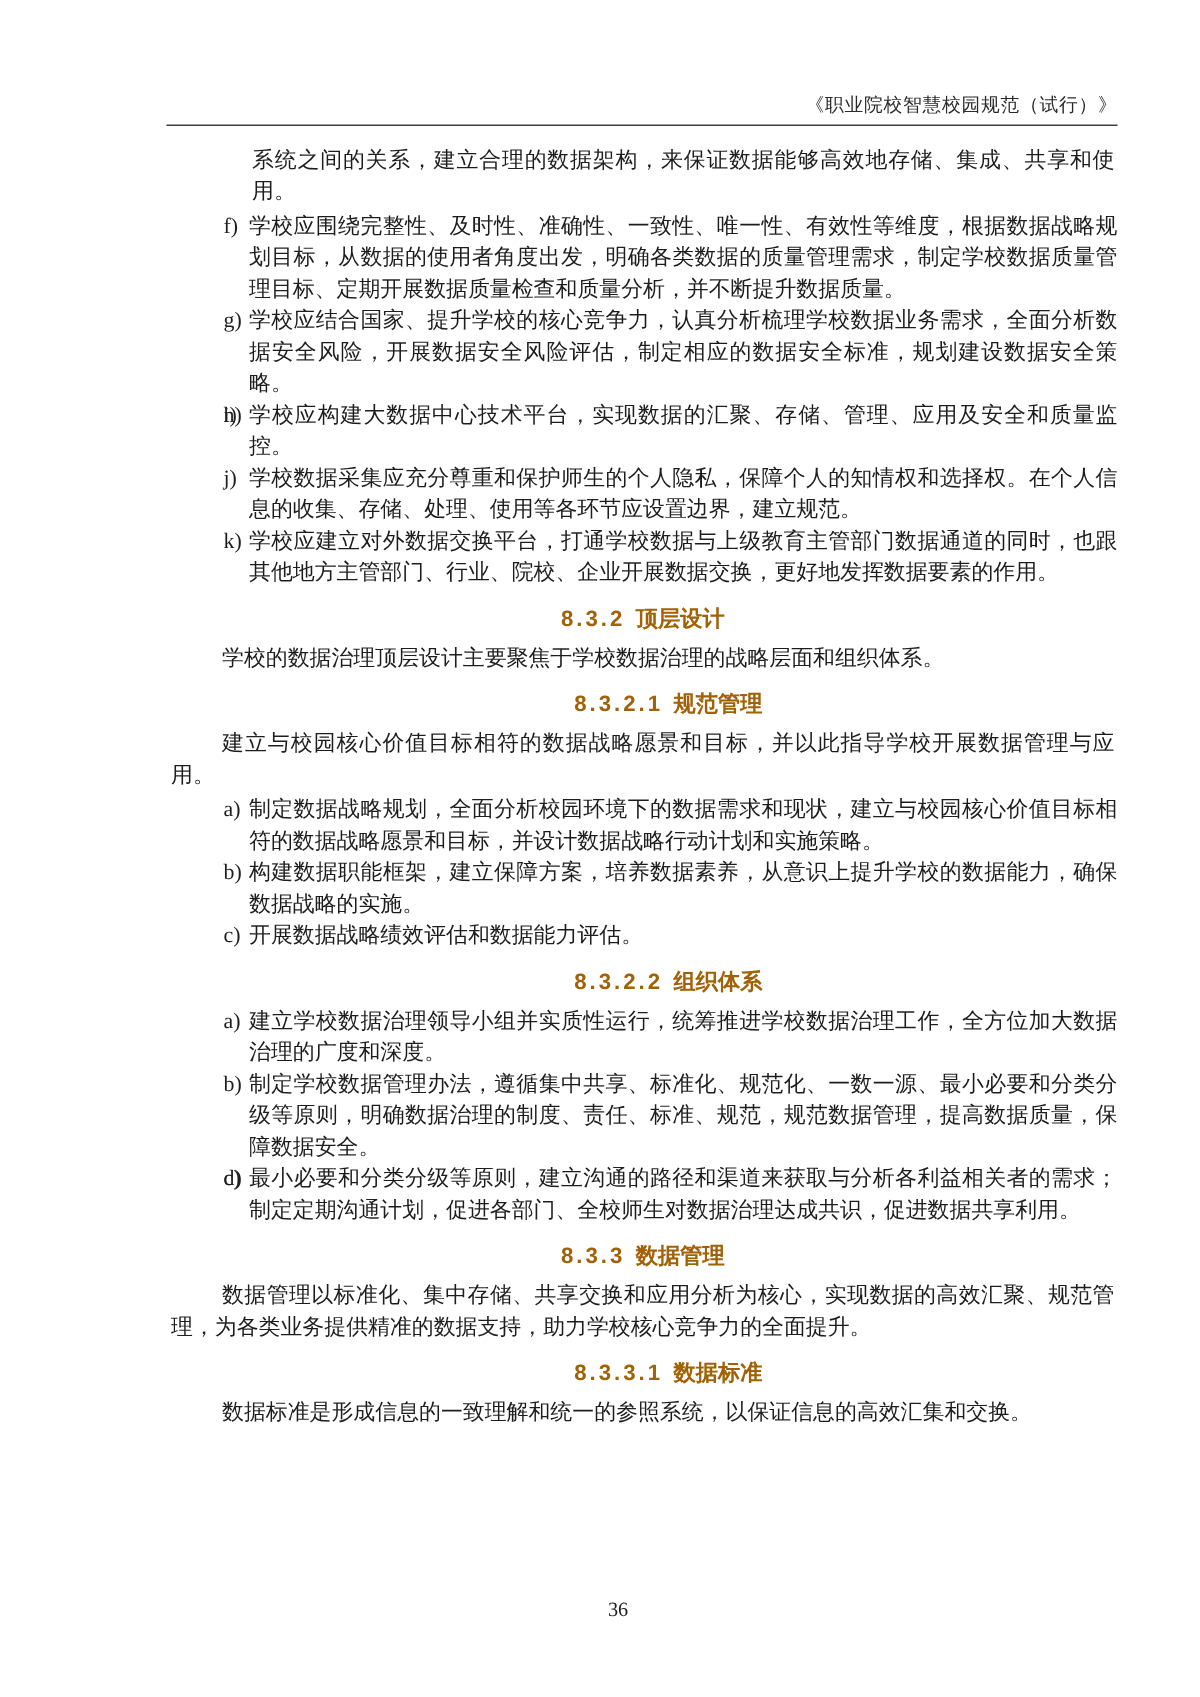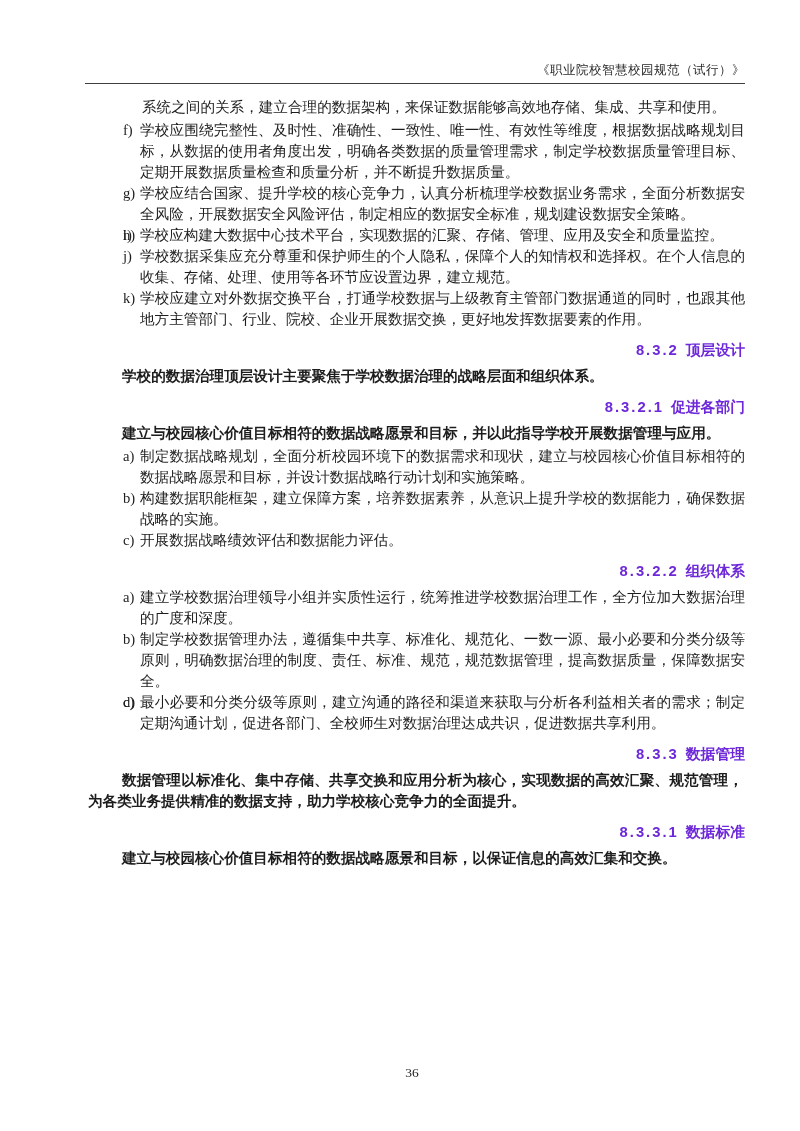--- a/index.html
+++ b/index.html
@@ -8,20 +8,21 @@
 
   .page {
     position: relative;
     width: 800px;
     height: 1131px;
     margin: 0 auto;
     background: #ffffff;
     color: #1d1d1d;
     font-family: "Liberation Serif", "DejaVu Serif", serif;
     overflow: hidden;
+    padding-left: 26px;
   }
 
   
   .running-header {
     margin: 0 55px 0 85px;
     padding-top: 62px;
     padding-bottom: 5px;
     border-bottom: 1.5px solid #3f3f3f;
     text-align: right;
     font-size: 12.5px;
@@ -34,21 +35,21 @@
   .doc-main {
     margin: 13px 55px 0 86px;
     font-size: 14.6px;
     line-height: 21px;
     text-align: justify;
     color: #1d1d1d;
   }
 
   p { margin: 2px; }
 
-  .para-indent { text-indent: 34px; font-weight: bold; }
+  .para-indent { text-indent: 34px; }
 
   
   .cont-line { padding-left: 54px; }
 
   
   .letter-list { margin: 0; }
   .letter-item { position: relative; padding-left: 54px; }
   .letter-label {
     position: absolute;
     left: 37px;
@@ -57,22 +58,22 @@
     text-align: left;
   }
 
   
   .h-l3, .h-l4 {
     font-family: "Liberation Sans", "DejaVu Sans", sans-serif;
     font-weight: bold;
     font-size: 14.8px;
     line-height: 21px;
     margin: 10px 0 5px 0;
-    text-align: right;
-    color: #6d28d9;
+    text-align: center;
+    color: #a16207;
   }
   .h-l4 { margin-left: 34px; }
   .h-num { letter-spacing: 2px; margin-right: 7px; }
 
   .section-block { margin: 0; }
 
   
   .page-footer {
     position: absolute;
     left: 12px;
@@ -124,21 +125,21 @@
 
     <div class="section-block">
       <div class="h-l3">
         <span class="h-num">8.3.2</span><span>顶层设计</span>
       </div>
       <p class="para-indent">学校的数据治理顶层设计主要聚焦于学校数据治理的战略层面和组织体系。</p>
     </div>
 
     <div class="section-block">
       <div class="h-l4">
-        <span class="h-num">8.3.2.1</span><span>促进各部门</span>
+        <span class="h-num">8.3.2.1</span><span>规范管理</span>
       </div>
       <p class="para-indent">建立与校园核心价值目标相符的数据战略愿景和目标，并以此指导学校开展数据管理与应用。</p>
       <div class="letter-list">
         <div class="letter-item">
           <span class="letter-label">a)</span>
           <span>制定数据战略规划，全面分析校园环境下的数据需求和现状，建立与校园核心价值目标相符的数据战略愿景和目标，并设计数据战略行动计划和实施策略。</span>
         </div>
         <div class="letter-item">
           <span class="letter-label">b)</span>
           <span>构建数据职能框架，建立保障方案，培养数据素养，从意识上提升学校的数据能力，确保数据战略的实施。</span>
@@ -177,21 +178,21 @@
       <div class="h-l3">
         <span class="h-num">8.3.3</span><span>数据管理</span>
       </div>
       <p class="para-indent">数据管理以标准化、集中存储、共享交换和应用分析为核心，实现数据的高效汇聚、规范管理，为各类业务提供精准的数据支持，助力学校核心竞争力的全面提升。</p>
     </div>
 
     <div class="section-block">
       <div class="h-l4">
         <span class="h-num">8.3.3.1</span><span>数据标准</span>
       </div>
-      <p class="para-indent">建立与校园核心价值目标相符的数据战略愿景和目标，以保证信息的高效汇集和交换。</p>
+      <p class="para-indent">数据标准是形成信息的一致理解和统一的参照系统，以保证信息的高效汇集和交换。</p>
     </div>
 
   </div>
 
   <div class="page-footer">
     <span>36</span>
   </div>
 
 </div>
 

